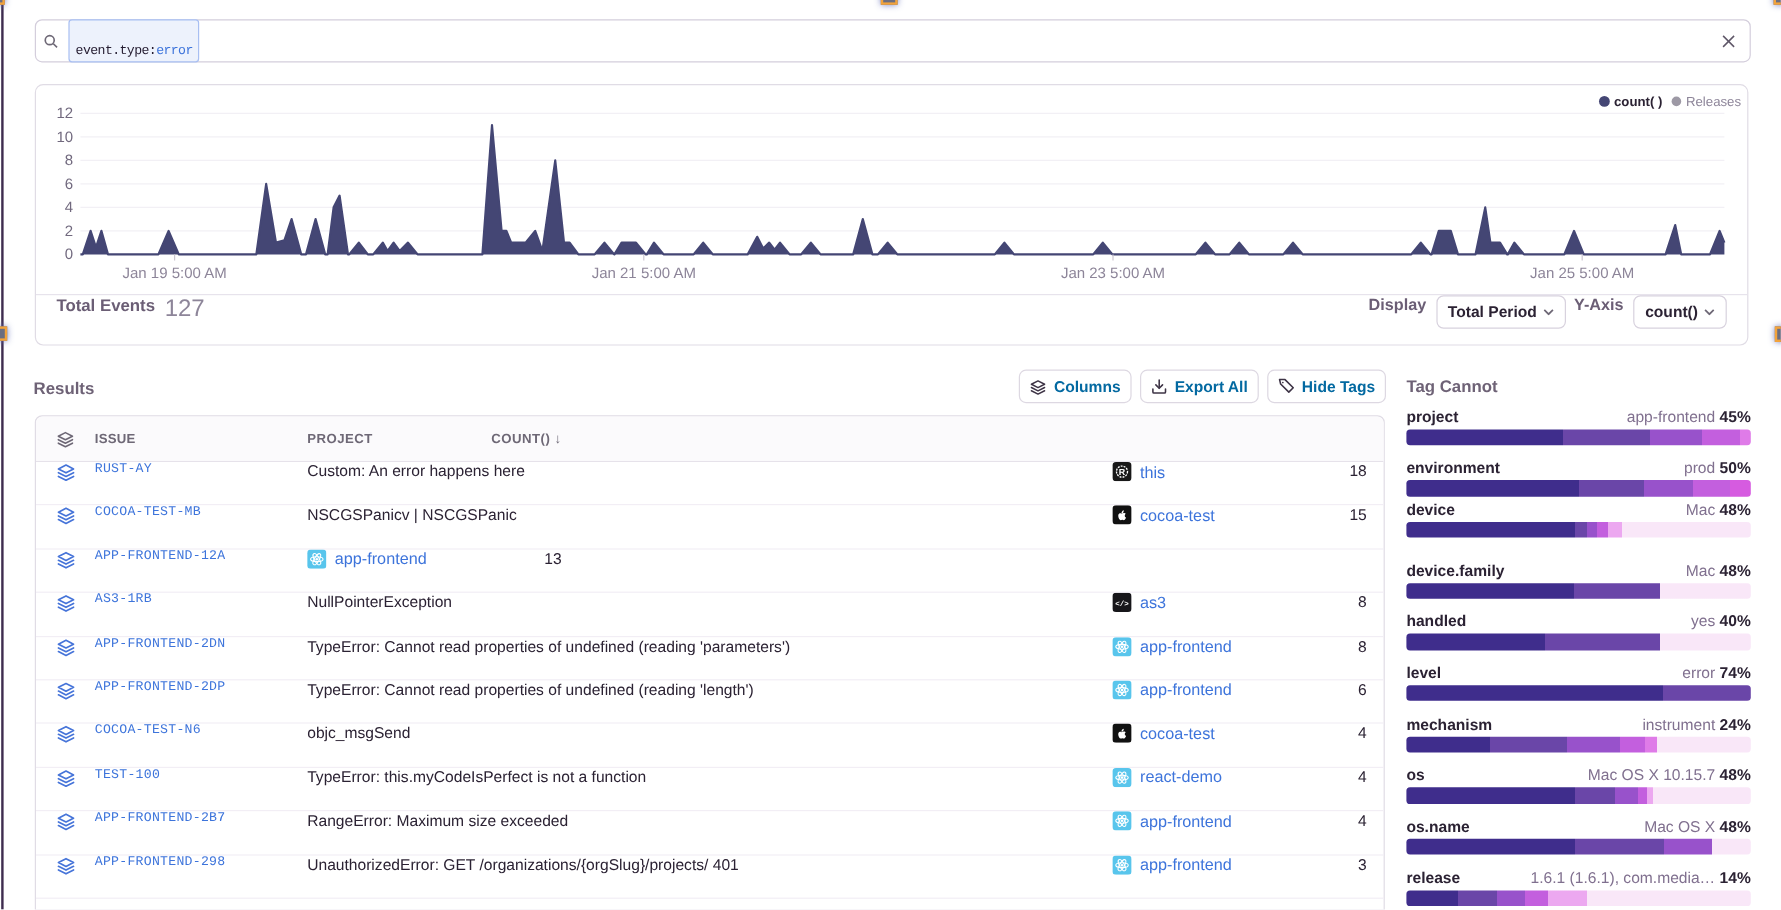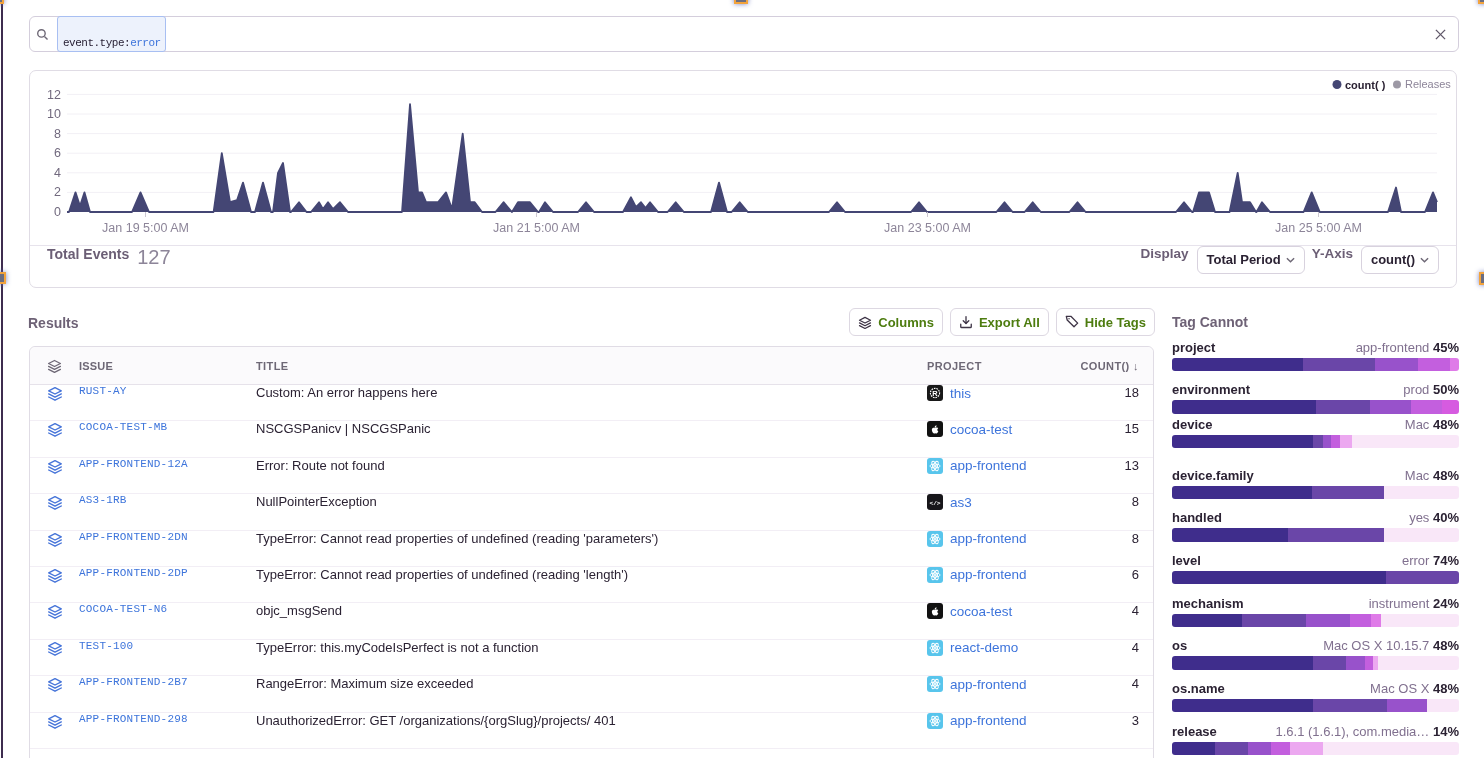--- a/index.html
+++ b/index.html
@@ -13,21 +13,21 @@
 .chartpanel{position:absolute;left:29px;top:70px;width:1428px;height:218px;border:1px solid #E0DCE5;border-radius:7px;background:#fff}
 .cfooter{position:absolute;left:0;right:0;top:173.5px;bottom:0;border-top:1px solid #E7E3EC;display:flex;align-items:flex-start}
 .te{font-size:14px;font-weight:700;color:#6B5E75;margin-left:17px}
 .tev{font-size:20px;color:#8D8599}
 .dlabel{font-size:13.5px;font-weight:700;color:#6B5E75;white-space:nowrap}
 .dbtn{height:28px;border:1px solid #D8D2DE;border-radius:6px;background:#fff;display:flex;align-items:center;font-size:13px;font-weight:700;color:#2B2233;padding:0 9px;white-space:nowrap}
 .chev{margin-left:5px}
 
 .results{position:absolute;left:28px;top:315px;font-size:14px;font-weight:700;color:#6E6276}
 .btnrow{position:absolute;top:308px;left:829px;width:326px;display:flex;gap:7px;justify-content:flex-end}
-.btn{height:28px;border:1px solid #DDD8E2;border-radius:6px;background:#fff;display:flex;align-items:center;font-size:13px;font-weight:700;color:#4d7c0f;padding:0 8px;gap:6px;white-space:nowrap;flex:none}
+.btn{height:28px;border:1px solid #DDD8E2;border-radius:6px;background:#fff;display:flex;align-items:center;font-size:13px;font-weight:700;color:#0369a1;padding:0 8px;gap:6px;white-space:nowrap;flex:none}
 
 .table{position:absolute;left:29px;top:346px;width:1125px;border:1px solid #E0DCE5;border-radius:6px 6px 0 0;background:#fff}
 .thead{height:38px;background:#FBFAFC;border-bottom:1px solid #E6E2EA;border-radius:6px 6px 0 0;display:flex;align-items:center;font-size:11px;font-weight:700;color:#6E6876;letter-spacing:0.4px}
 .trow{height:36.4px;border-bottom:1px solid #F2EEF5;display:flex;align-items:flex-start;font-size:13px;color:#2B2233}
 .trow:last-child{border-bottom:none}
 .c1{width:49px;display:flex;justify-content:center}
 .c2{width:177px;font-family:"Liberation Mono",monospace;font-size:11px;letter-spacing:-0.5px;color:#3D74DB;letter-spacing:0.2px}
 .c3{width:671px;white-space:nowrap;overflow:hidden}
 .c4{width:146px;display:flex;align-items:center;gap:7px;white-space:nowrap}
 .c5{width:80px;text-align:right;padding-right:14px;white-space:nowrap}
@@ -132,21 +132,20 @@
 <div class="table">
 <div class="thead">
  <div class="c1">
         <svg class="stk" style="width:15px;height:15px" viewBox="0 0 16 16" fill="none" stroke="#6E6876" stroke-width="1.4" stroke-linejoin="round" stroke-linecap="round">
           <path d="M8 1.6 14.3 4.8 8 8 1.7 4.8Z"></path>
           <path d="M1.7 7.9 8 11.1 14.3 7.9"></path>
           <path d="M1.7 11 8 14.2 14.3 11"></path>
         </svg>
       </div>
  <div class="c2" style="font-family:'Liberation Sans';font-size:11px;color:#6E6876;font-weight:700">ISSUE</div>
- <div class="c3">TITLE</div>
  <div class="c4">PROJECT</div>
  <div class="c5">COUNT() <span style="font-weight:400">↓</span></div>
 </div>
 <div class="trow">
  <div class="c1">
         <svg class="stk" viewBox="0 0 16 16" fill="none" stroke="#4674D9" stroke-width="1.4" stroke-linejoin="round" stroke-linecap="round">
           <path d="M8 1.6 14.3 4.8 8 8 1.7 4.8Z"></path>
           <path d="M1.7 7.9 8 11.1 14.3 7.9"></path>
           <path d="M1.7 11 8 14.2 14.3 11"></path>
         </svg>
@@ -184,21 +183,20 @@
 </div>
 <div class="trow">
  <div class="c1">
         <svg class="stk" viewBox="0 0 16 16" fill="none" stroke="#4674D9" stroke-width="1.4" stroke-linejoin="round" stroke-linecap="round">
           <path d="M8 1.6 14.3 4.8 8 8 1.7 4.8Z"></path>
           <path d="M1.7 7.9 8 11.1 14.3 7.9"></path>
           <path d="M1.7 11 8 14.2 14.3 11"></path>
         </svg>
       </div>
  <div class="c2">APP-FRONTEND-12A</div>
- <div class="c3">Error: Route not found</div>
  <div class="c4">
         <svg class="pic" viewBox="0 0 16 16">
           <rect width="16" height="16" rx="3" fill="#58C5EC"></rect>
           <g stroke="#fff" stroke-width="0.9" fill="none">
             <ellipse cx="8" cy="8" rx="5.2" ry="2"></ellipse>
             <ellipse cx="8" cy="8" rx="5.2" ry="2" transform="rotate(60 8 8)"></ellipse>
             <ellipse cx="8" cy="8" rx="5.2" ry="2" transform="rotate(120 8 8)"></ellipse>
           </g>
           <circle cx="8" cy="8" r="1.1" fill="#fff"></circle>
         </svg>

